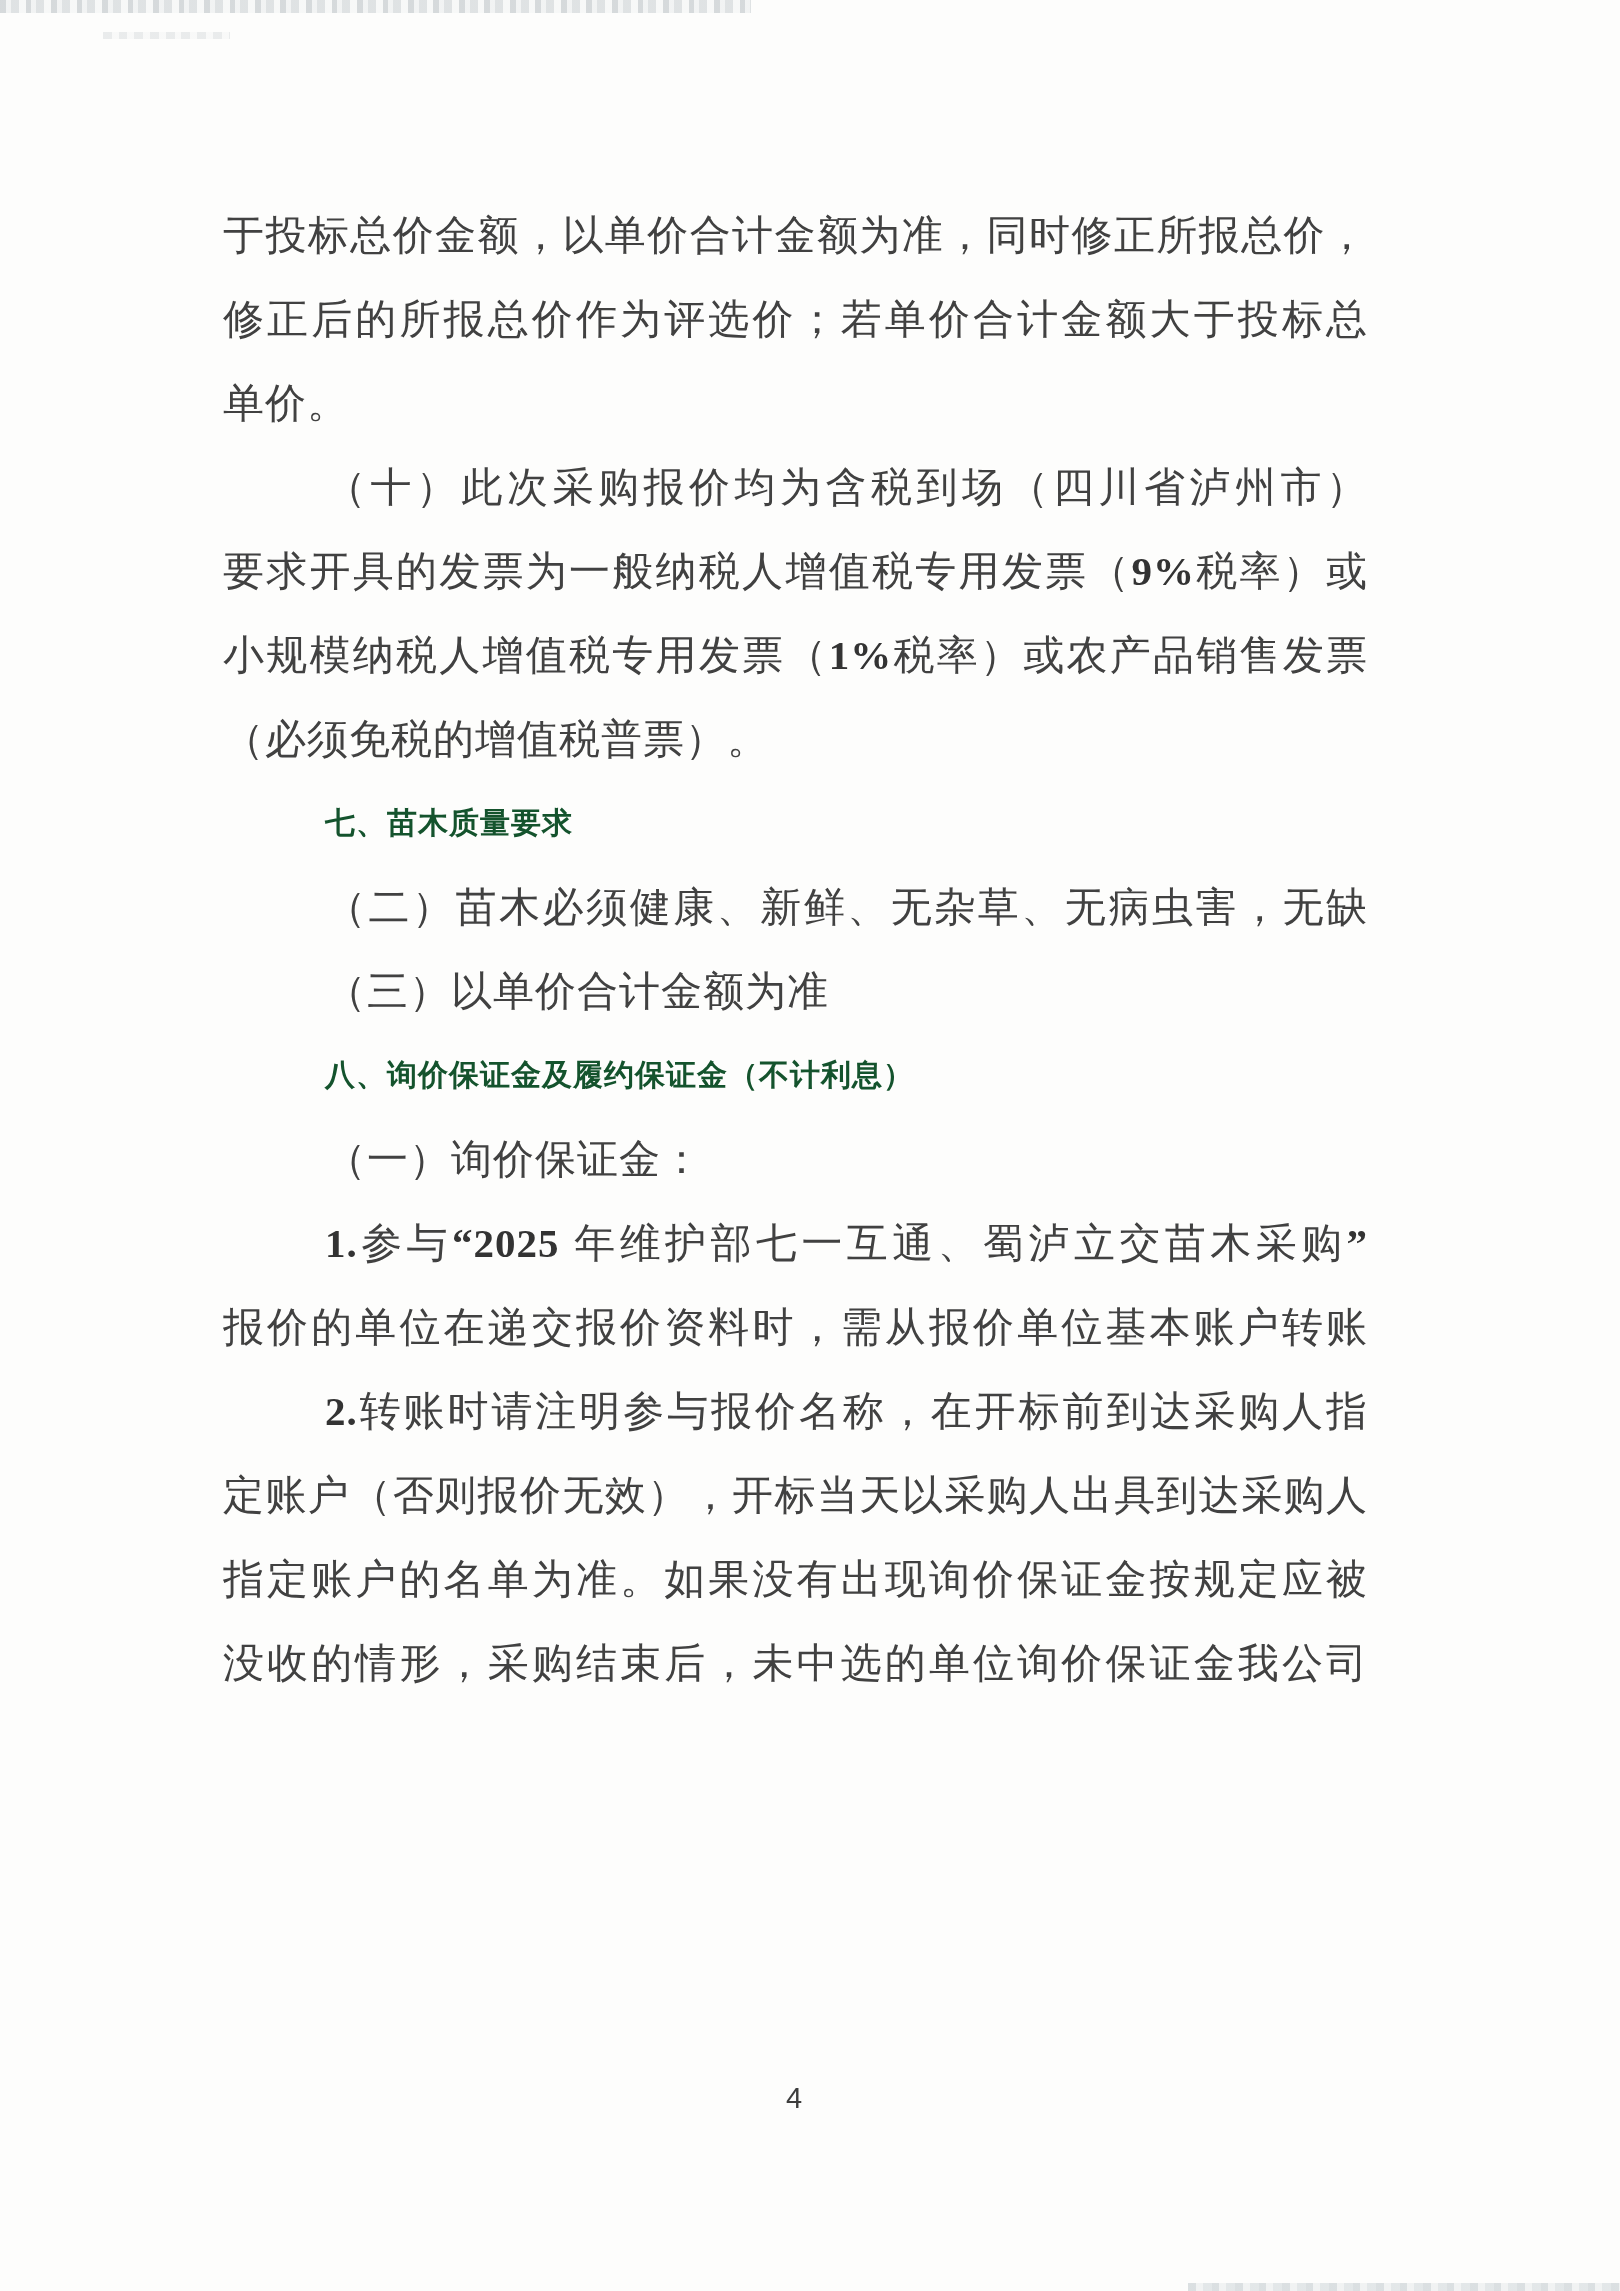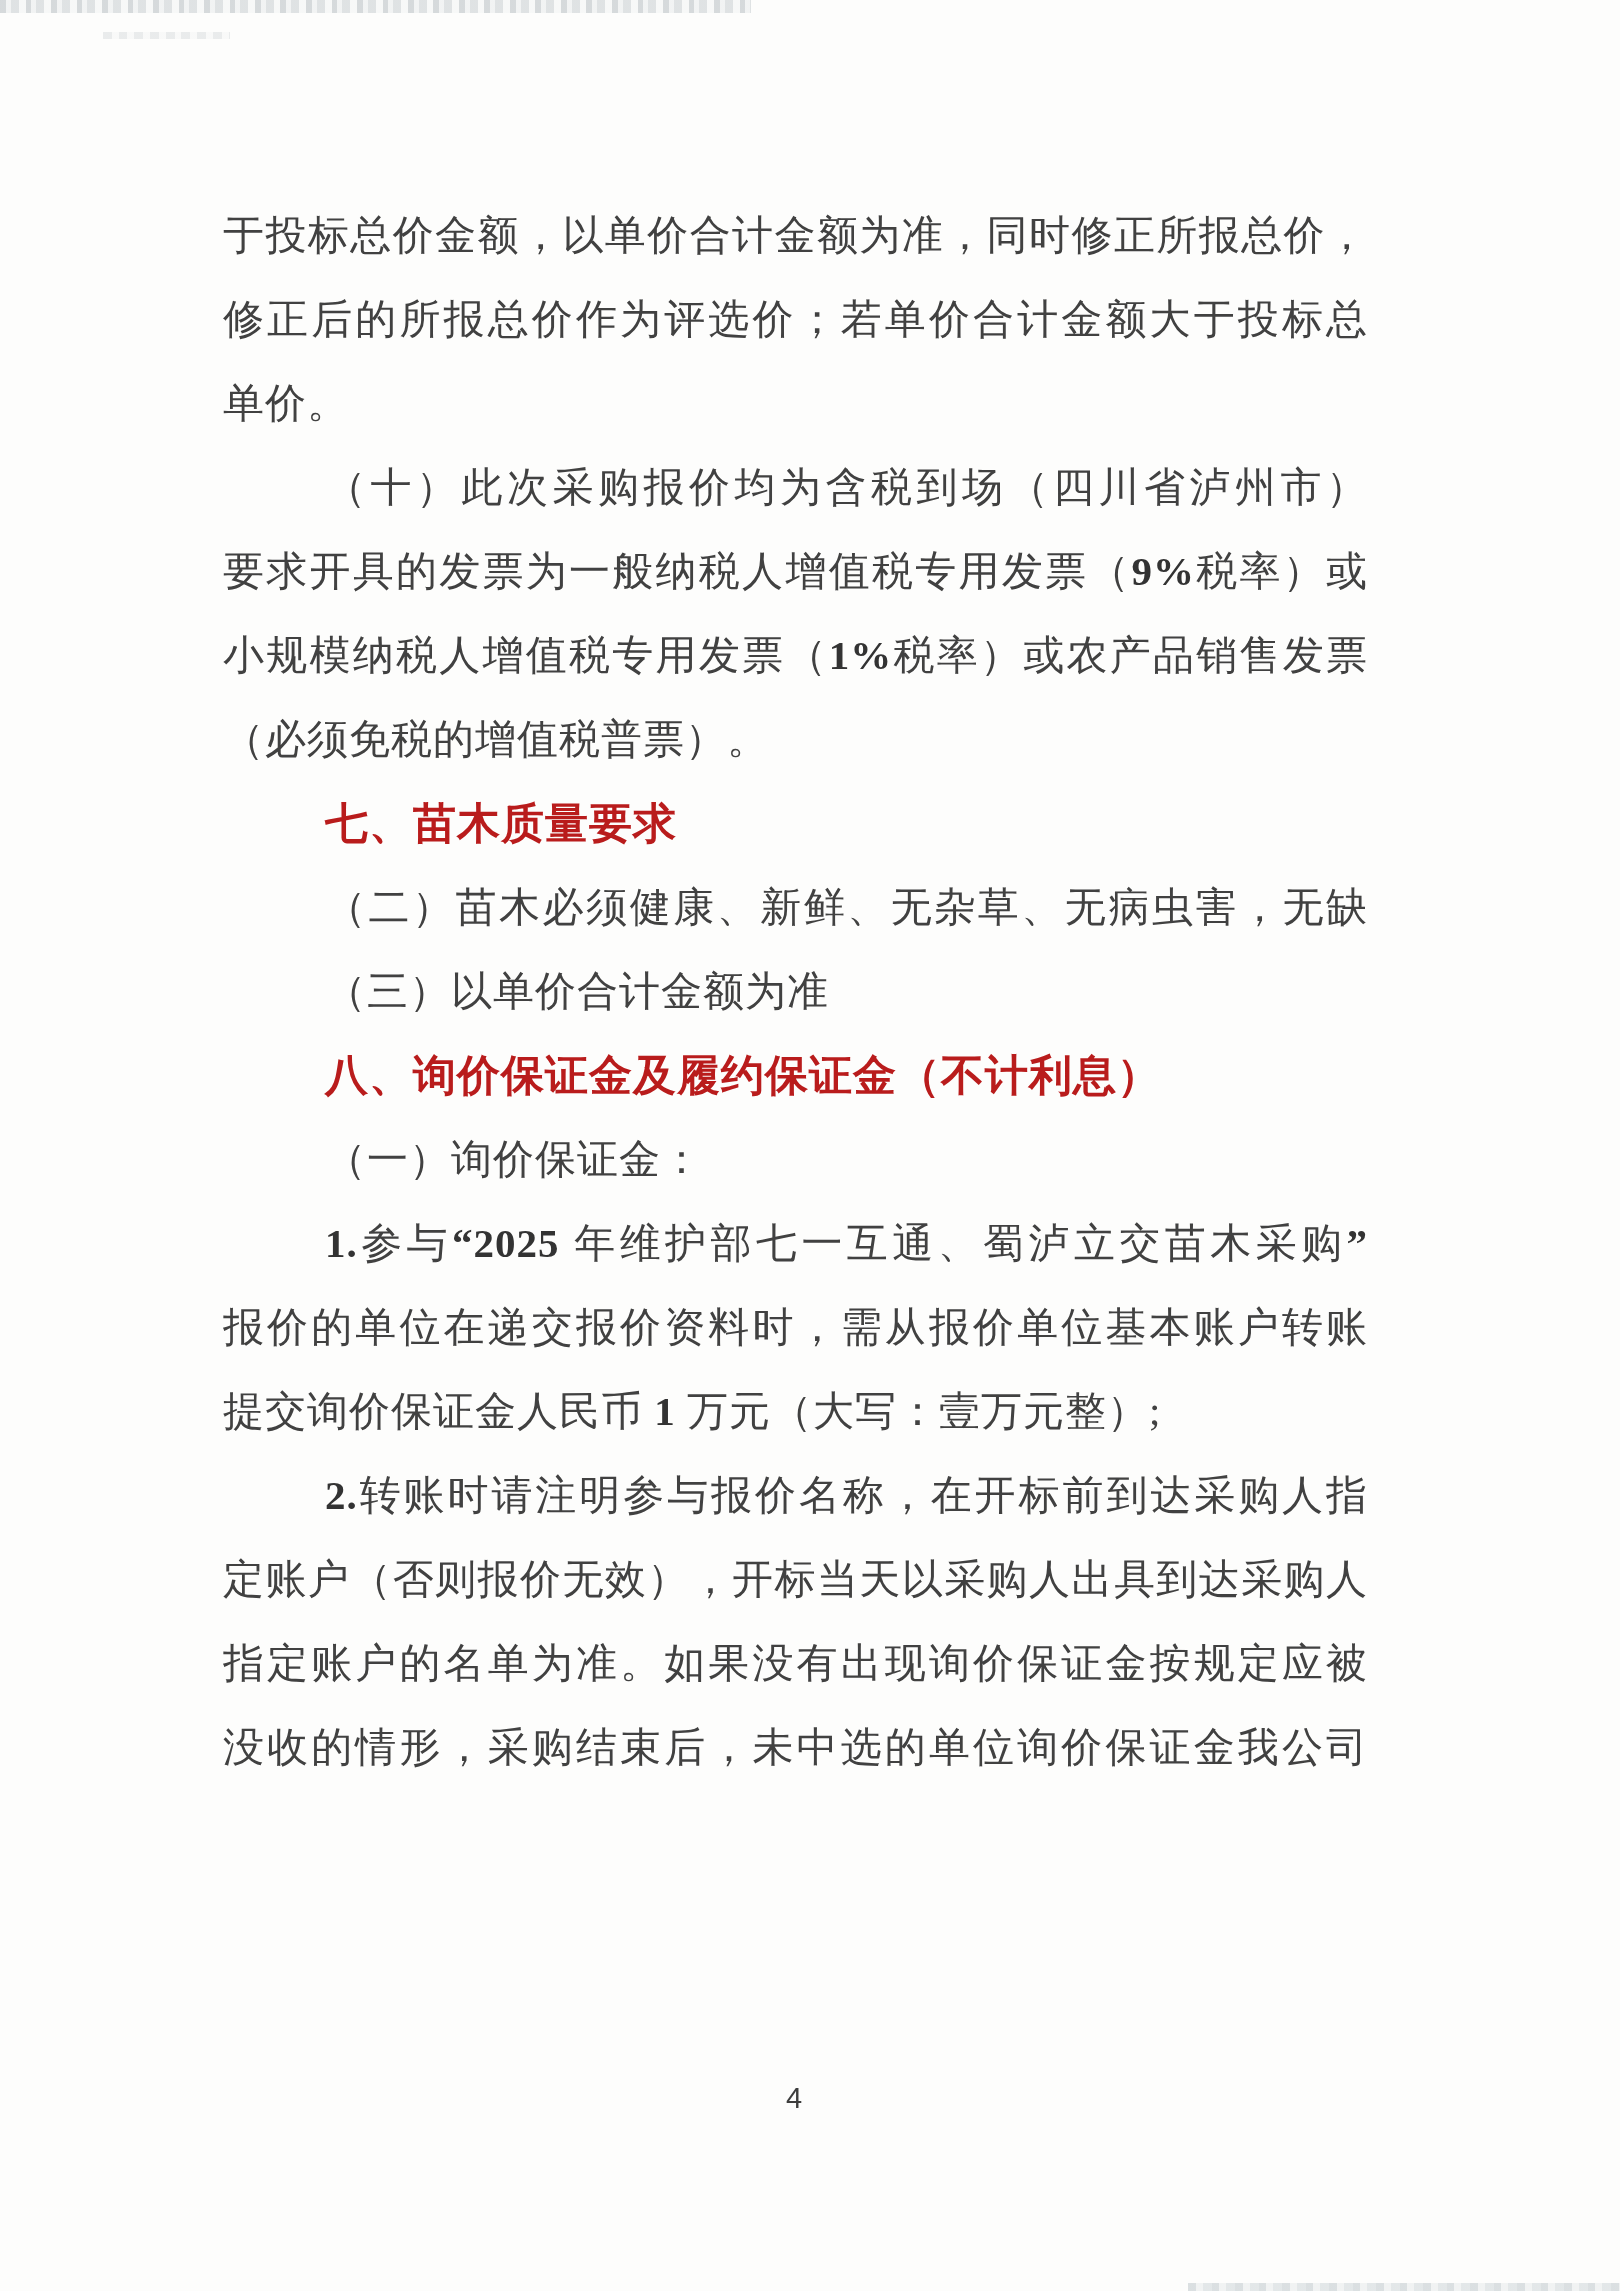--- a/index.html
+++ b/index.html
@@ -29,22 +29,22 @@
   }
   .line.justify {
     white-space:normal;
     text-align:justify;
     text-align-last:justify;
   }
   .line.indent { padding-left:102px; }
   .line.heading {
     font-family:"Liberation Sans","DejaVu Sans",sans-serif;
     font-weight:bold;
-    color:#b91c1c;
-    font-size:43px;
+    color:#14532d;
+    font-size:30px;
   }
   .bold-num { font-weight:bold; color:#333; }
   .page-number {
     position:absolute;
     top:2082px; left:0; width:1588px;
     text-align:center;
     font-size:29px;
     color:#3d3d3d;
     font-family:"Liberation Sans","DejaVu Sans",sans-serif;
   }
@@ -94,21 +94,20 @@
       <div class="line justify"><span>要求开具的发票为一般纳税人增值税专用发票（</span><span class="bold-num">9%</span><span>税率）或</span></div>
       <div class="line justify"><span>小规模纳税人增值税专用发票（</span><span class="bold-num">1%</span><span>税率）或农产品销售发票</span></div>
       <div class="line"><span>（必须免税的增值税普票）。</span></div>
       <div class="line indent heading"><span>七、苗木质量要求</span></div>
       <div class="line justify indent"><span>（二）苗木必须健康、新鲜、无杂草、无病虫害，无缺</span></div>
       <div class="line indent"><span>（三）以单价合计金额为准</span></div>
       <div class="line indent heading"><span>八、询价保证金及履约保证金（不计利息）</span></div>
       <div class="line indent"><span>（一）询价保证金：</span></div>
       <div class="line justify indent"><span class="bold-num">1.</span><span>参与</span><span class="bold-num">“2025 </span><span>年维护部七一互通、蜀泸立交苗木采购</span><span class="bold-num">”</span></div>
       <div class="line justify"><span>报价的单位在递交报价资料时，需从报价单位基本账户转账</span></div>
-      <div class="line"><span>提交询价保证金人民币 </span><span class="bold-num">1 </span><span>万元（大写：壹万元整）;</span></div>
       <div class="line justify indent"><span class="bold-num">2.</span><span>转账时请注明参与报价名称，在开标前到达采购人指</span></div>
       <div class="line justify"><span>定账户（否则报价无效），开标当天以采购人出具到达采购人</span></div>
       <div class="line justify"><span>指定账户的名单为准。如果没有出现询价保证金按规定应被</span></div>
       <div class="line justify"><span>没收的情形，采购结束后，未中选的单位询价保证金我公司</span></div>
     </div>
 
   <div class="page-number">4</div>
 </main>
 
 

